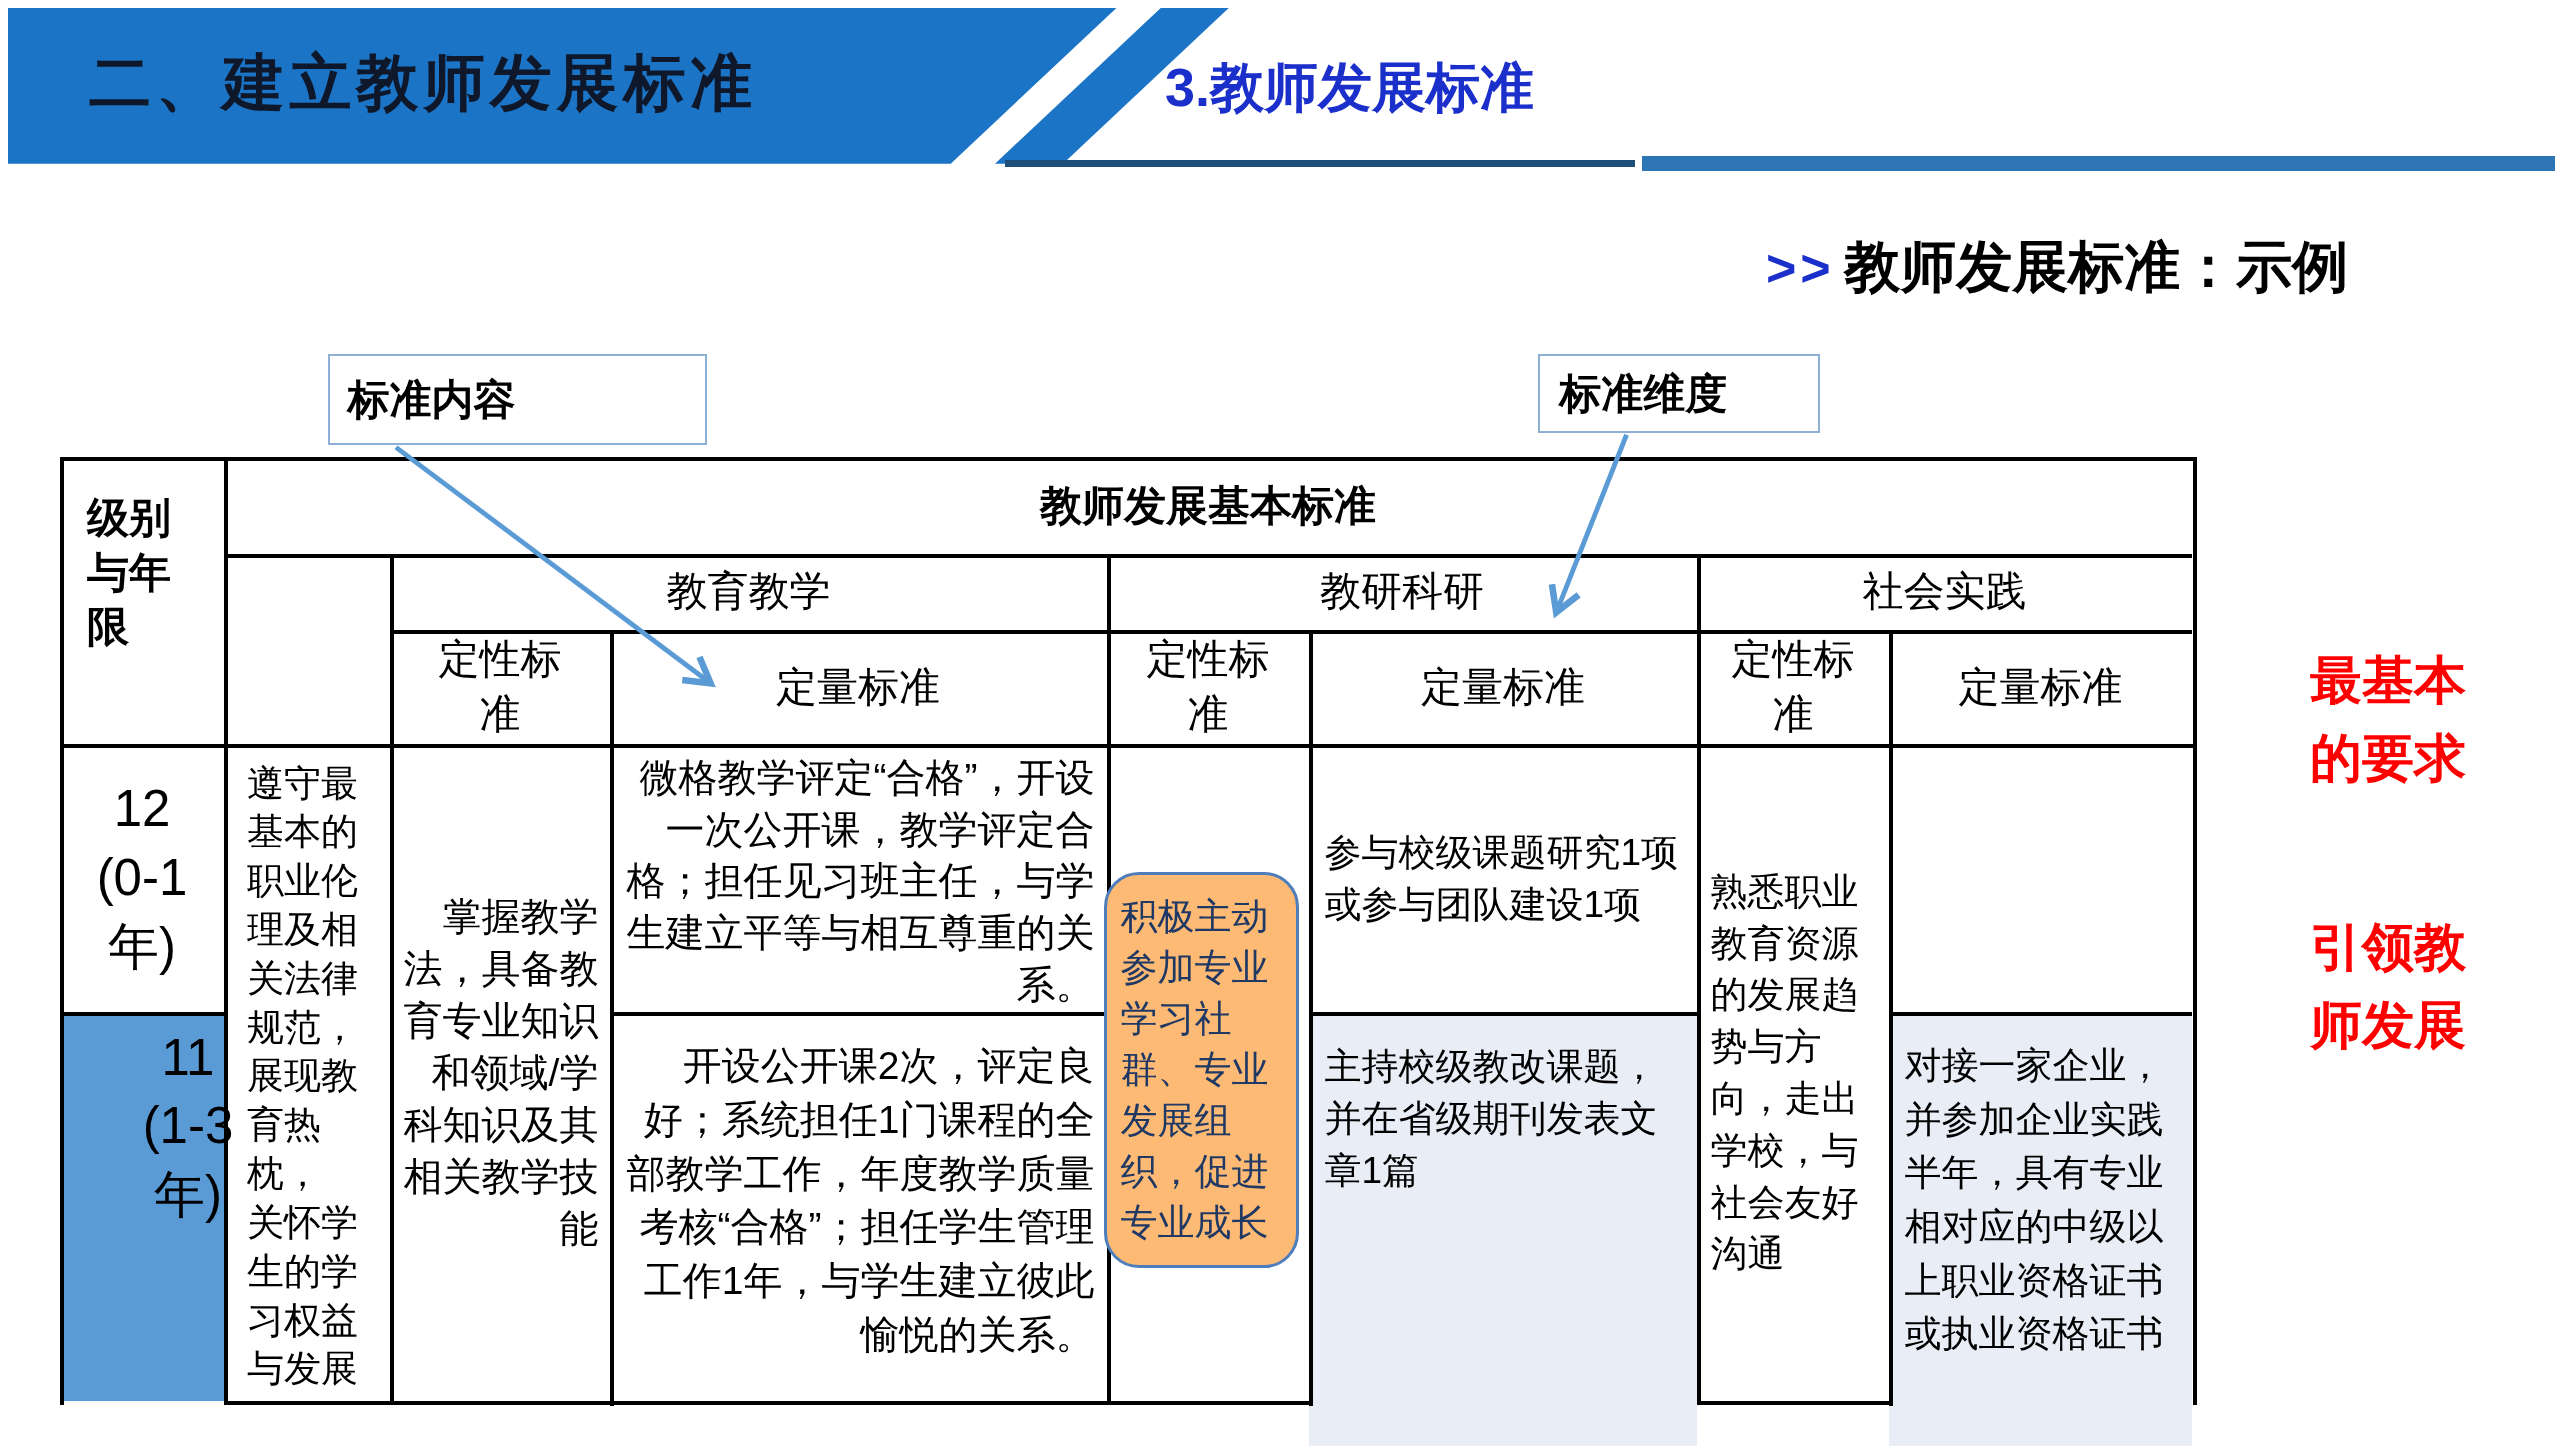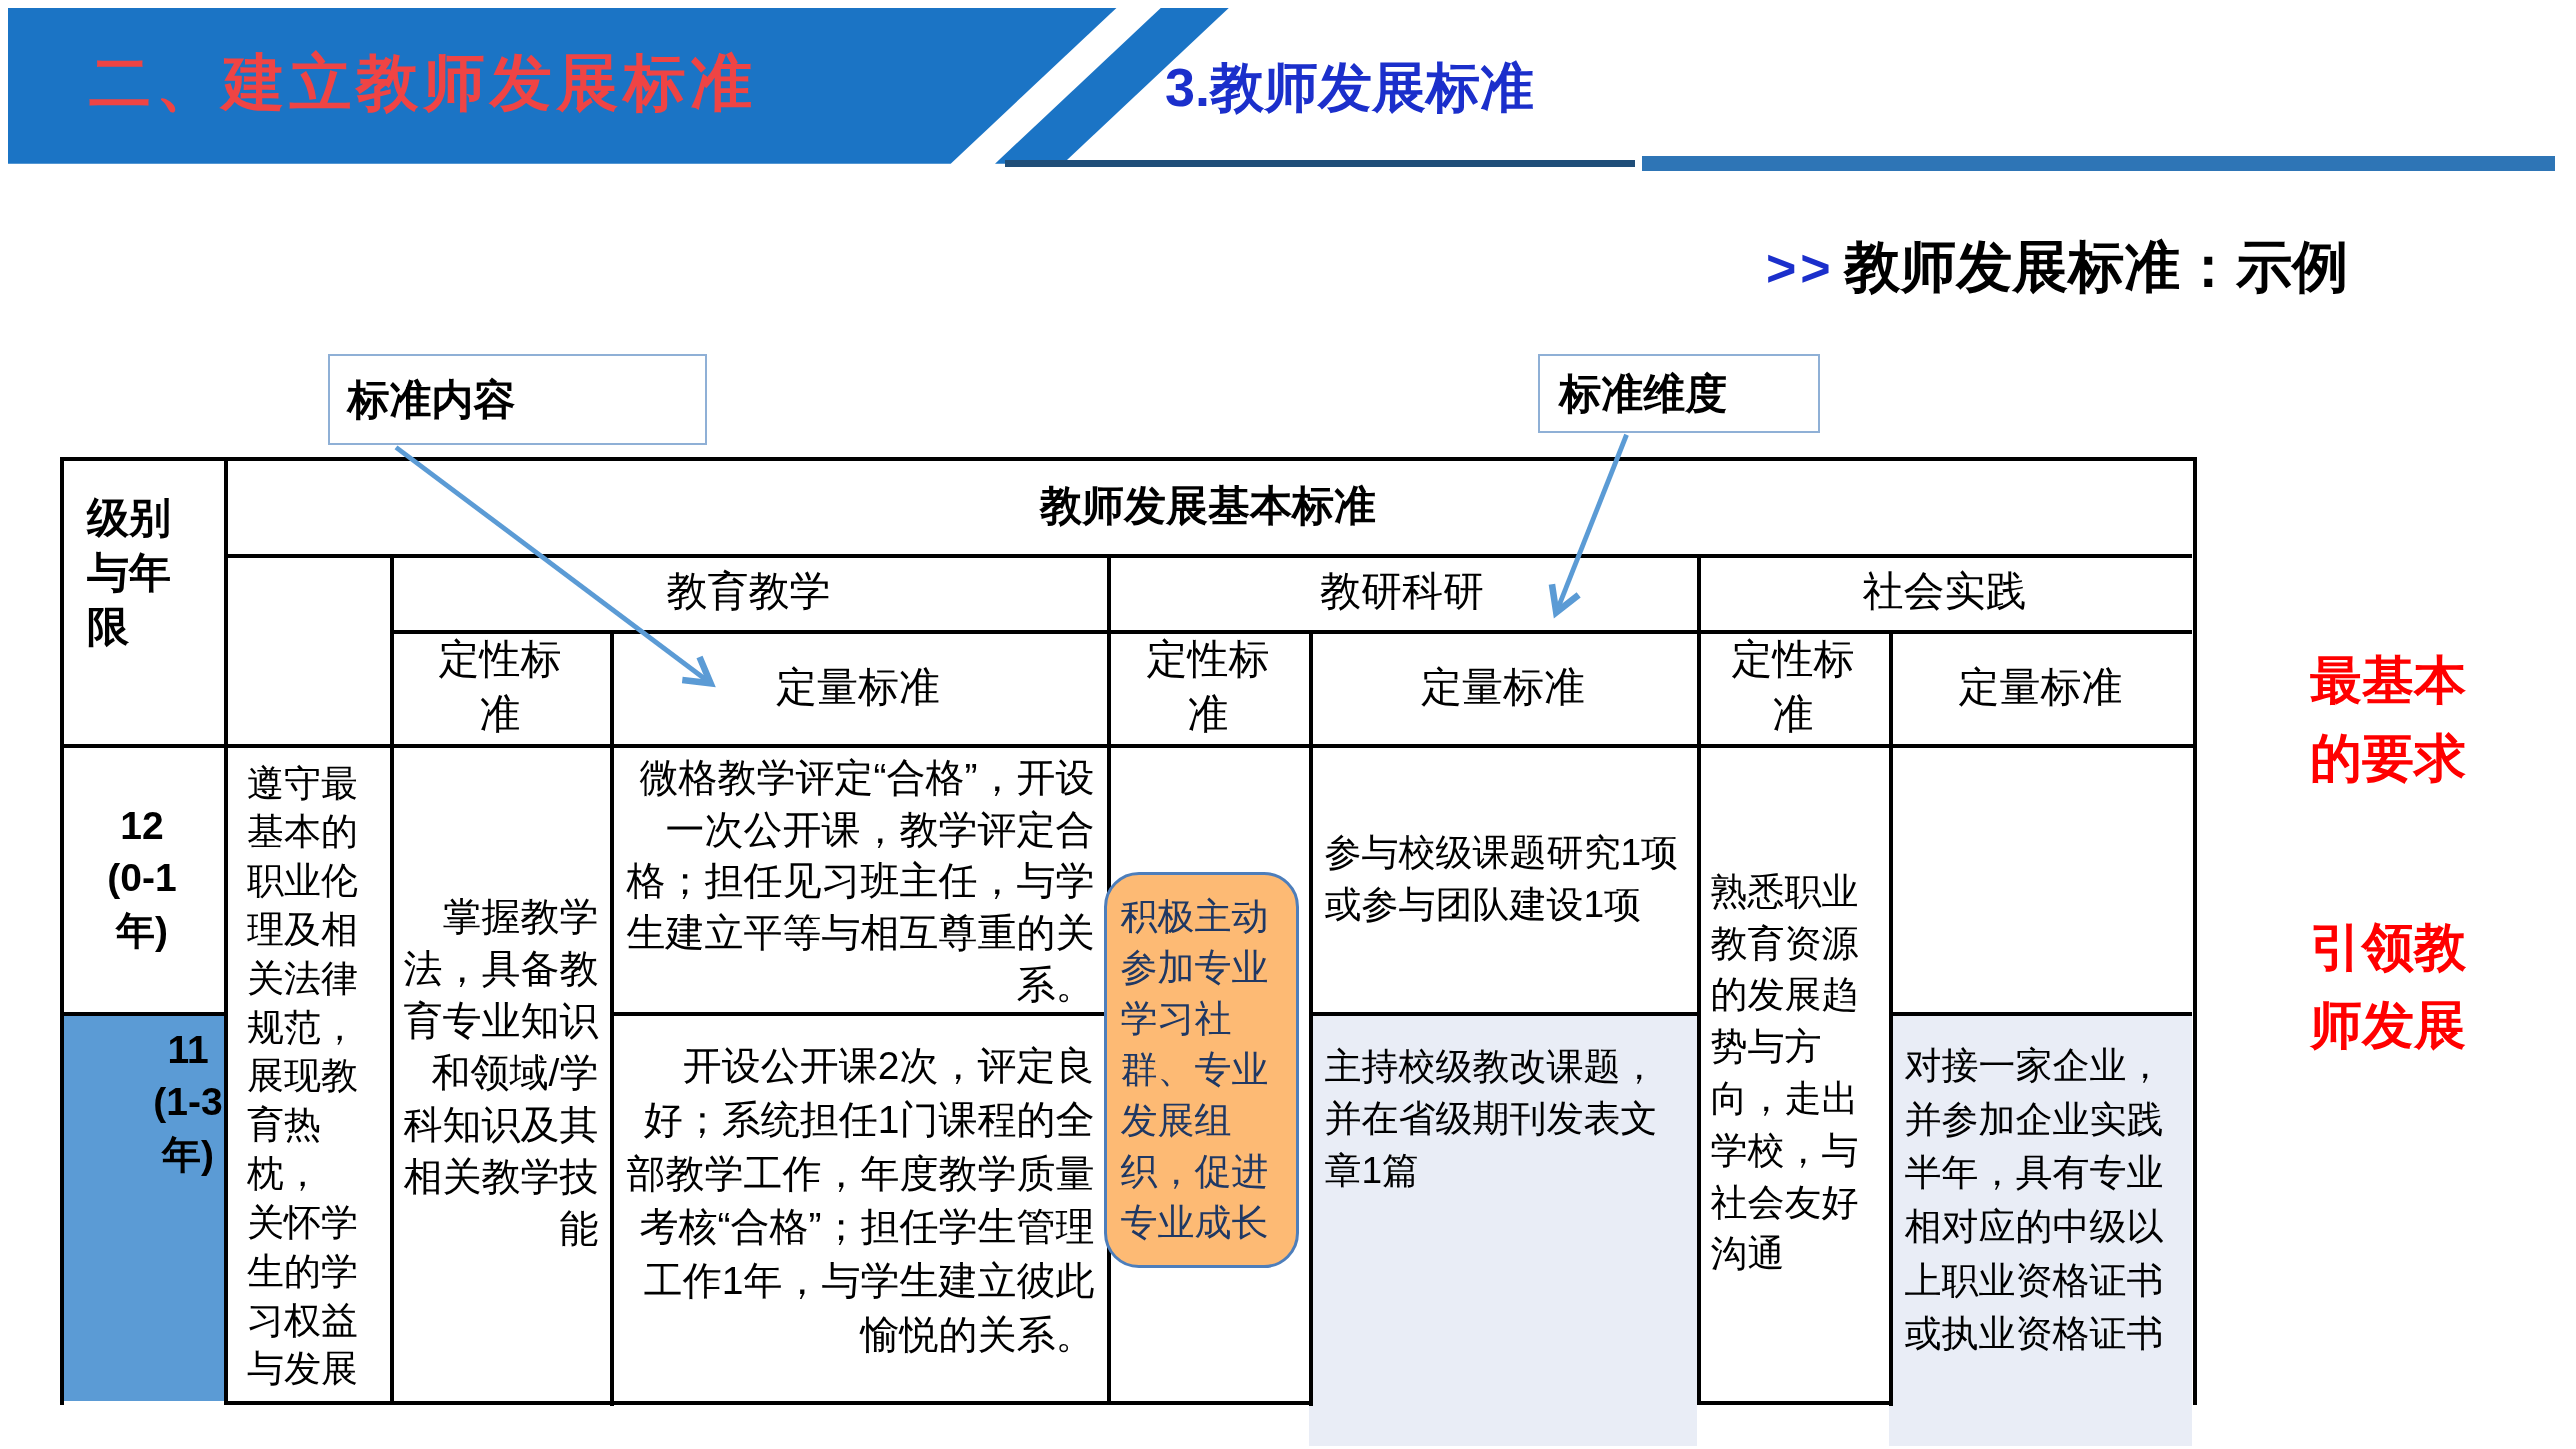--- a/index.html
+++ b/index.html
@@ -6,21 +6,21 @@
   #canvas{
     position:relative;width:2576px;height:1450px;background:#ffffff;overflow:hidden;
     font-family:"Liberation Sans","DejaVu Sans",sans-serif;color:#000;
   }
   .abs{position:absolute;box-sizing:border-box;}
   
   .banner-main{left:7.7px;top:7.7px;width:1109px;height:156px;background:#1B74C5;
     clip-path:polygon(0 0,100% 0,calc(100% - 166px) 100%,0 100%);}
   .banner-stripe{left:995px;top:7.7px;width:234px;height:156px;background:#1B74C5;
     clip-path:polygon(calc(100% - 68px) 0,100% 0,68px 100%,0 100%);}
-  .banner-title{left:89px;top:41px;font-size:62px;font-weight:700;color:#ef4444;letter-spacing:4.8px;white-space:nowrap;}
+  .banner-title{left:89px;top:41px;font-size:62px;font-weight:700;color:#0f172a;letter-spacing:4.8px;white-space:nowrap;}
   .subtitle{left:1165px;top:52px;font-size:54px;font-weight:700;color:#1B2FCB;white-space:nowrap;}
   .line-thin{left:1005px;top:160px;width:630px;height:6.8px;background:#1F4E79;}
   .line-thick{left:1642px;top:156px;width:913px;height:14.5px;background:#2E75B6;}
   
   .crumb{left:1766px;top:230px;font-size:56px;font-weight:700;white-space:nowrap;display:flex;align-items:baseline;}
   .crumb .chev{color:#1B2FCB;letter-spacing:3.9px;margin-right:9.7px;font-size:52px;}
   
   .labelbox{background:#fff;border:2.9px solid #8FB0D6;display:flex;align-items:center;
     font-size:42px;font-weight:700;}
   .labelbox.b1{left:328px;top:354px;width:379px;height:91px;padding-left:17.4px;}
@@ -29,21 +29,21 @@
   .hl,.vl{position:absolute;background:#000;}
   .hl{height:3.9px;} .vl{width:3.9px;}
   
   .cell{position:absolute;box-sizing:border-box;}
   .cen{display:flex;align-items:center;justify-content:center;text-align:center;}
   .vcen{display:flex;align-items:center;}
   .pre{white-space:pre-line;}
   .hdr-main{font-size:42px;font-weight:700;}
   .hdr{font-size:41px;}
   .corner{font-size:42px;font-weight:700;line-height:1.3;}
-  .lvl{font-size:39px;font-weight:700;line-height:1.35;}
+  .lvl{font-size:51px;font-weight:400;line-height:1.35;}
   .body-t{font-size:39px;line-height:1.33;text-align:right;}
   .body-s{font-size:37px;line-height:1.4;text-align:left;}
   .bg-blue{background:#5B9BD5;}
   .bg-light{background:#E9EDF6;}
   
   .callout{left:1104px;top:872px;width:195px;height:396px;background:#fdba74;
     border:3.9px solid #4D7EBB;border-radius:35px;color:#1F3864;
     font-size:37px;line-height:1.38;padding:15.5px 9.7px 0 13.5px;text-align:left;}
   
   .red{left:2310px;font-size:52px;font-weight:700;color:#FF0000;line-height:1.5;white-space:pre-line;}

